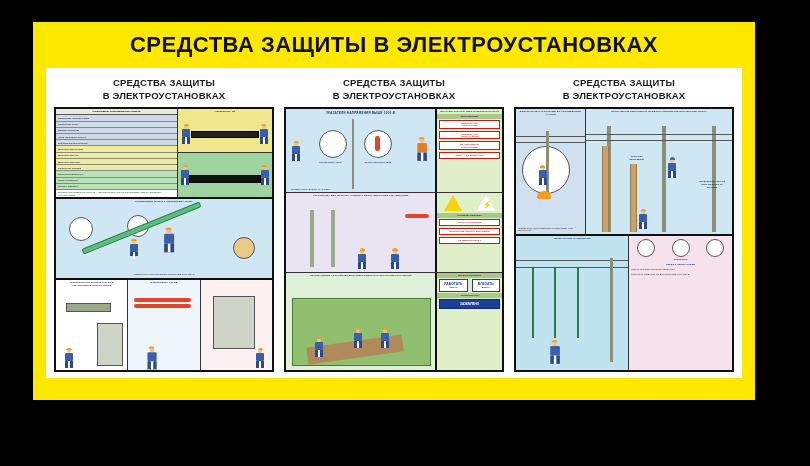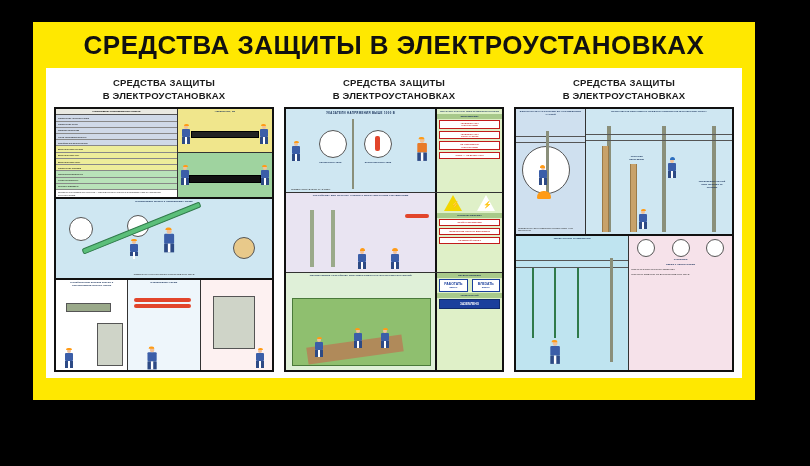--- a/index.html
+++ b/index.html
@@ -3,21 +3,21 @@
 <meta charset="utf-8">
 <style>
   html,body{margin:0;padding:0;background:#000;}
   body{width:810px;height:466px;overflow:hidden;
        font-family:"Liberation Sans",sans-serif;}
 
   .poster{position:absolute;left:33px;top:22px;width:722px;height:378px;
           background:#ffe800;box-sizing:border-box;}
 
   .title-bar{height:46px;display:flex;align-items:center;justify-content:center;}
-  .title-bar .title{font-size:26px;font-weight:bold;color:#111;
+  .title-bar .title{font-size:22px;font-weight:bold;color:#111;
           letter-spacing:.5px;white-space:nowrap;}
 
   .white-area{position:absolute;left:13px;top:46px;width:696px;height:310px;
           background:#fff;display:flex;gap:10px;padding:6px 8px;box-sizing:border-box;}
 
   .panel-col{flex:1;display:flex;flex-direction:column;min-width:0;}
   .panel-head{text-align:center;font-size:9.5px;font-weight:bold;color:#1a1a1a;
           line-height:1.35;padding:3px 0 4px;letter-spacing:.2px;}
   .panel-head div{white-space:nowrap;}
 

